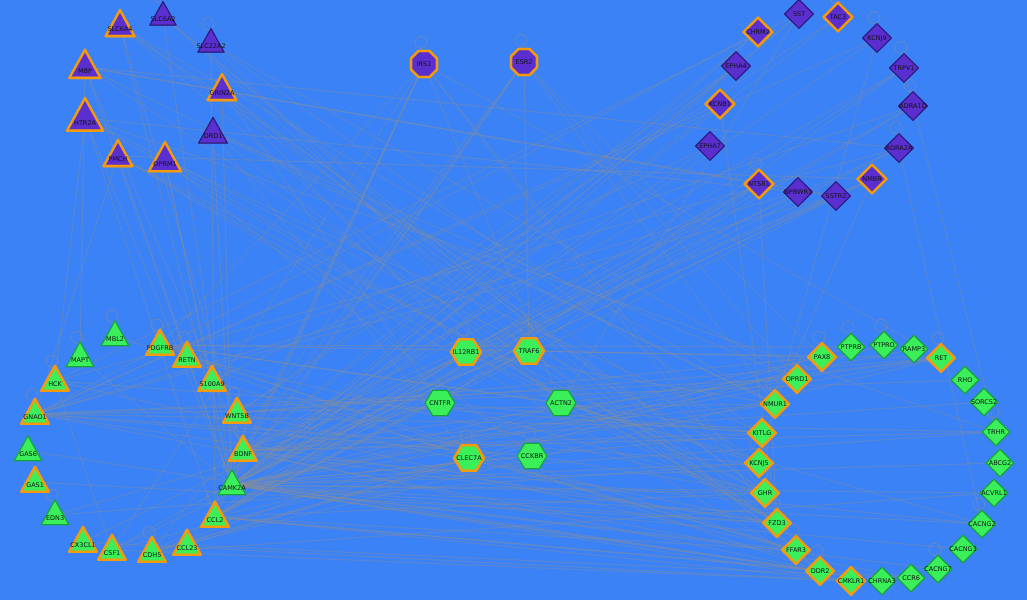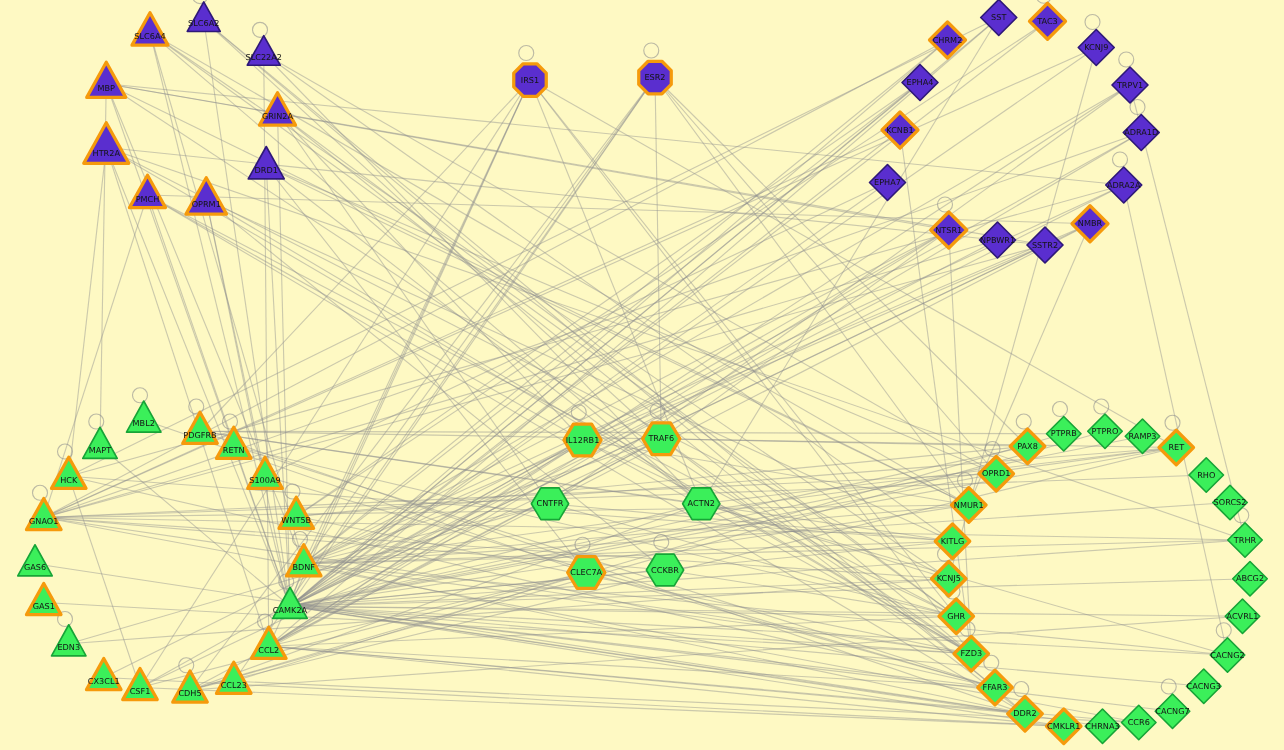--- a/index.html
+++ b/index.html
@@ -1,16 +1,16 @@
 <!DOCTYPE html>
 <html><head>
 <meta charset="utf-8">
 <style>
   html,body{margin:0;padding:0;background:#ffffff;}
-  .stage{position:relative;width:1027px;height:600px;background:#fef9c3;overflow:hidden;}
+  .stage{position:relative;width:1027px;height:600px;background:#3b82f6;overflow:hidden;}
   svg{display:block;}
   svg text{font-family:"DejaVu Sans","Liberation Sans",sans-serif;pointer-events:none;}
 </style>
 </head>
 <body>
 
 <div class="stage">
   <svg width="1027" height="600" viewBox="0 0 1027 600" xmlns="http://www.w3.org/2000/svg">
       <g>
         <line x1="120" y1="26" x2="759" y2="463" stroke="#8f8f8f" stroke-width="0.9" stroke-opacity="0.45"></line>

